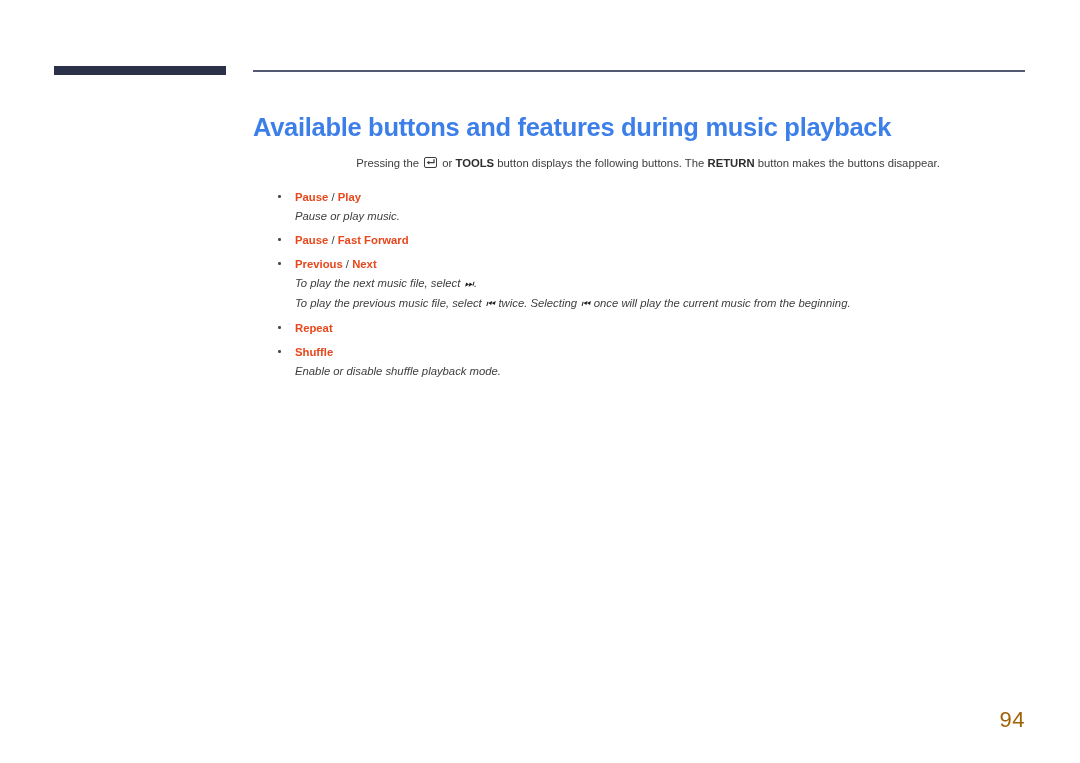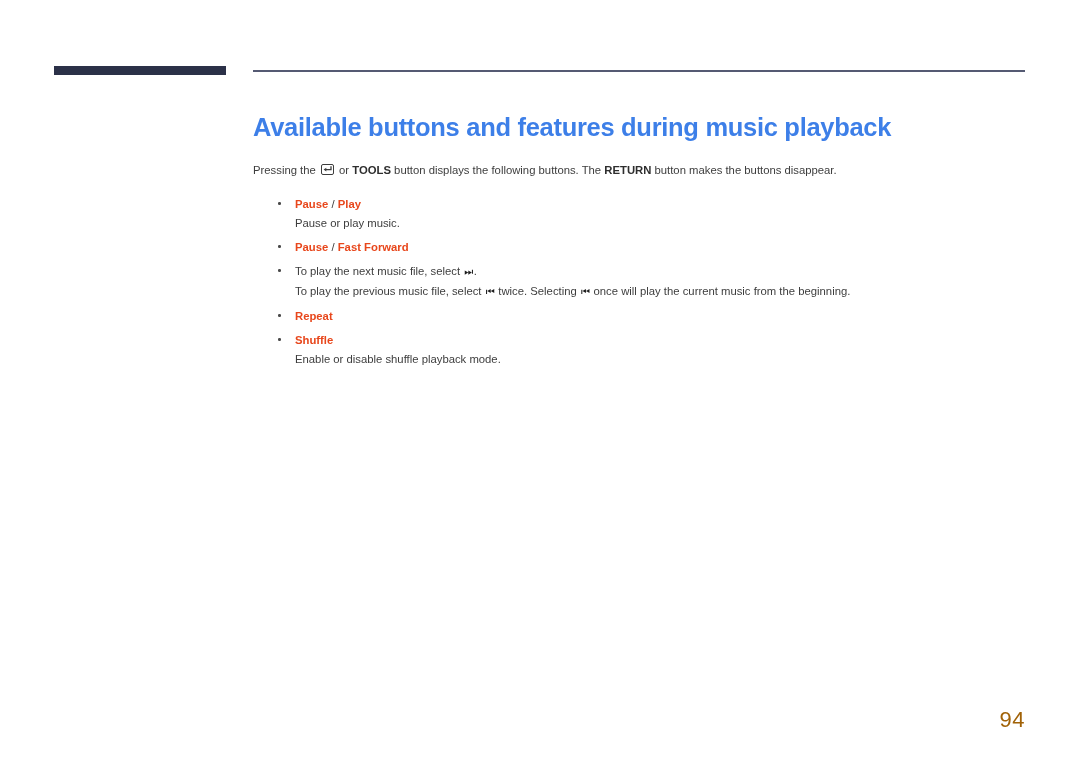--- a/index.html
+++ b/index.html
@@ -59,23 +59,24 @@
     position: absolute;
     left: 253px;
     top: 150px;
     width: 790px;
     color: #3d3d3d;
     font-size: 11.3px;
     line-height: 18px;
   }
 
   .intro {
-    margin: 11px 0 8px 0;
-    color: #3d3d3d;
-    white-space: nowrap;
+    margin: 4px 0 8px 0;
+    color: #3d3d3d;
+    white-space: nowrap;
+    text-align: center;
   }
 
   .bullet-block {
     position: relative;
     margin: 16px;
     padding: 0;
   }
 
   .bullet-row {
     position: relative;
@@ -105,20 +106,21 @@
     color: #3d3d3d;
     font-weight: normal;
   }
 
   .bullet-desc {
     color: #3d3d3d;
     font-size: 11.3px;
     line-height: 18px;
     margin-top: 1px;
     white-space: nowrap;
+    font-style: italic;
   }
 
   .b { font-weight: bold; color: #2e2e2e; }
   .hl { font-weight: bold; color: #e8471c; }
 
   
   .key {
     display: inline-block;
     width: 13px;
     height: 11px;
@@ -178,20 +180,21 @@
         <div class="bullet-desc">Pause or play music.</div>
       </div>
 
       <div class="bullet-row">
         <span class="bullet-dot"></span>
         <div class="bullet-title"><span>Pause</span><span class="sep"> / </span><span>Fast Forward</span></div>
       </div>
 
       <div class="bullet-row">
         <span class="bullet-dot"></span>
+        <div class="bullet-title"><span>Previous</span><span class="sep"> / </span><span>Next</span></div>
         <div class="bullet-desc"><span>To play the next music file, select </span><span class="glyph">⏭</span><span>.</span></div>
         <div class="bullet-desc"><span>To play the previous music file, select </span><span class="glyph">⏮</span><span> twice. Selecting </span><span class="glyph">⏮</span><span> once will play the current music from the beginning.</span></div>
       </div>
 
       <div class="bullet-row">
         <span class="bullet-dot"></span>
         <div class="bullet-title"><span>Repeat</span></div>
       </div>
 
       <div class="bullet-row">

